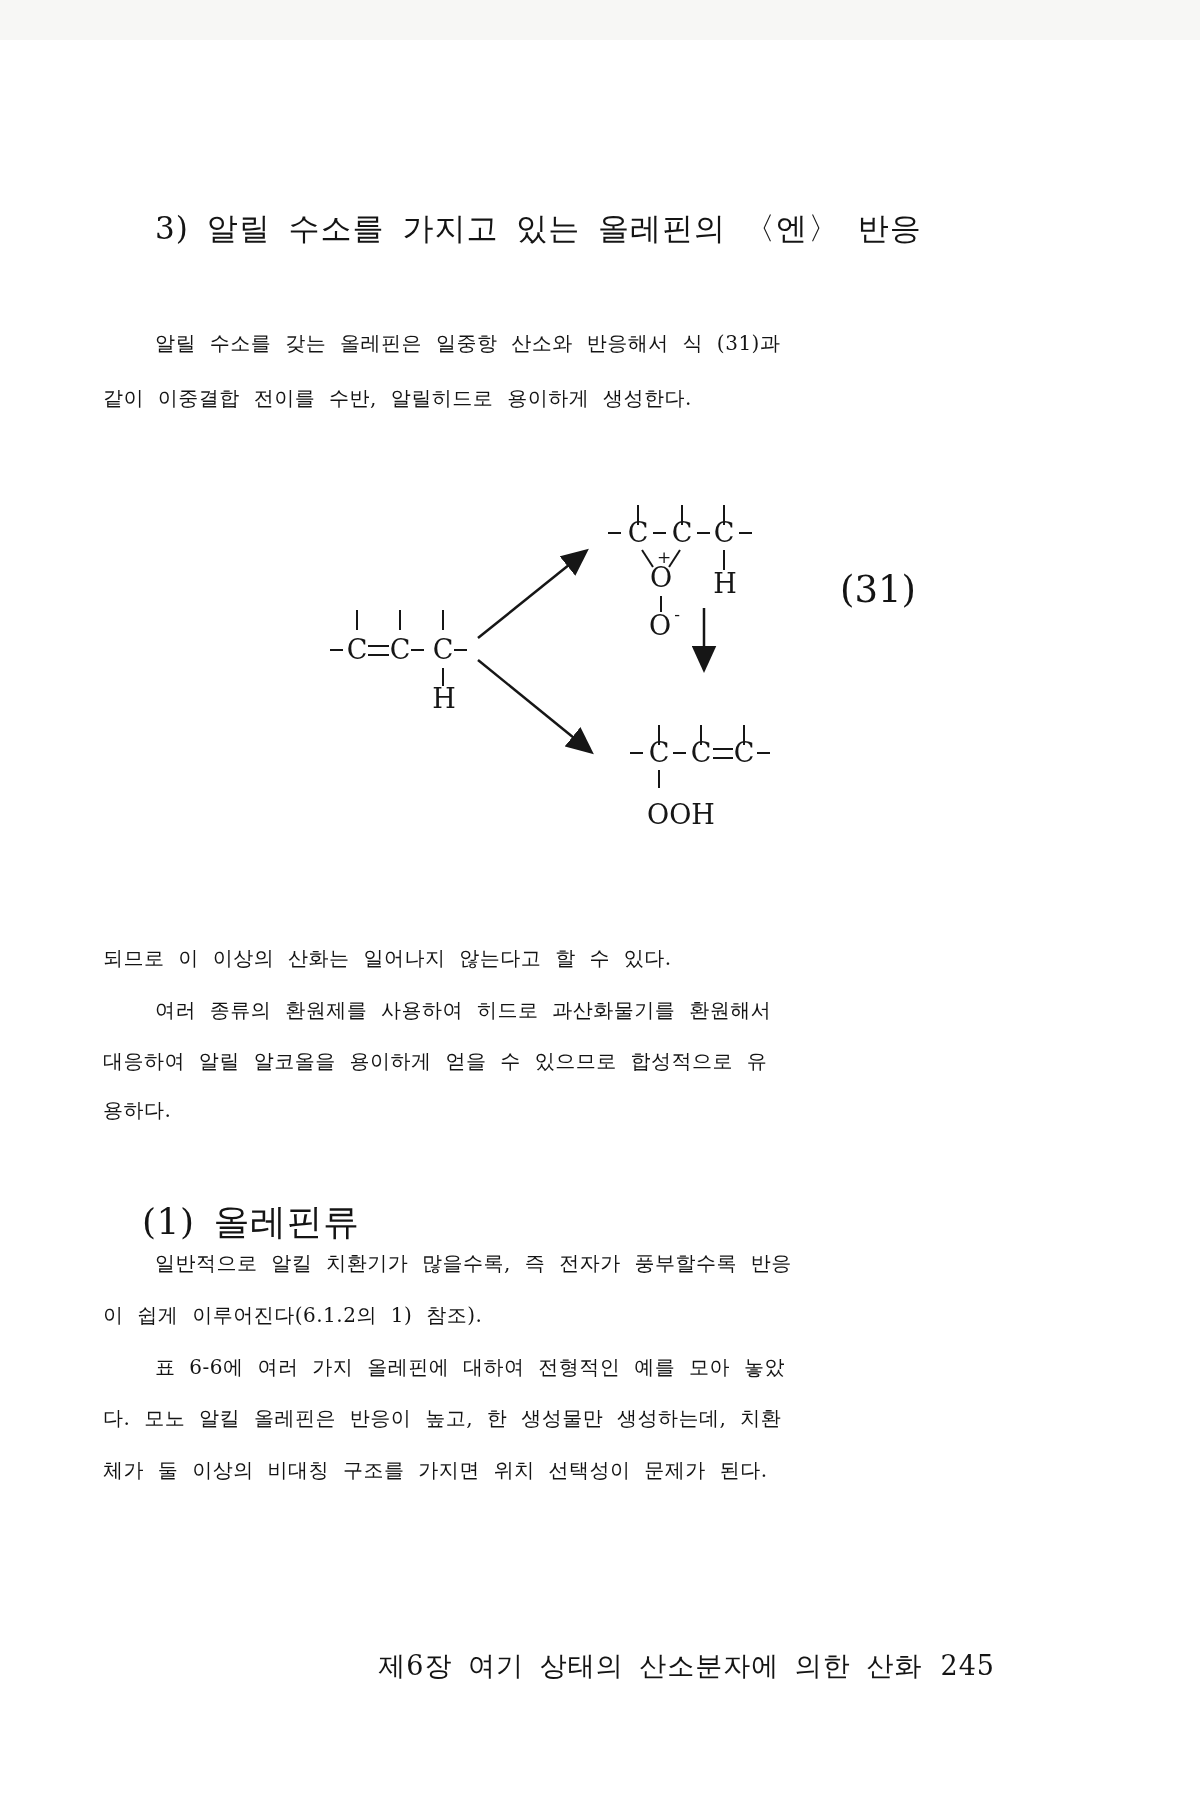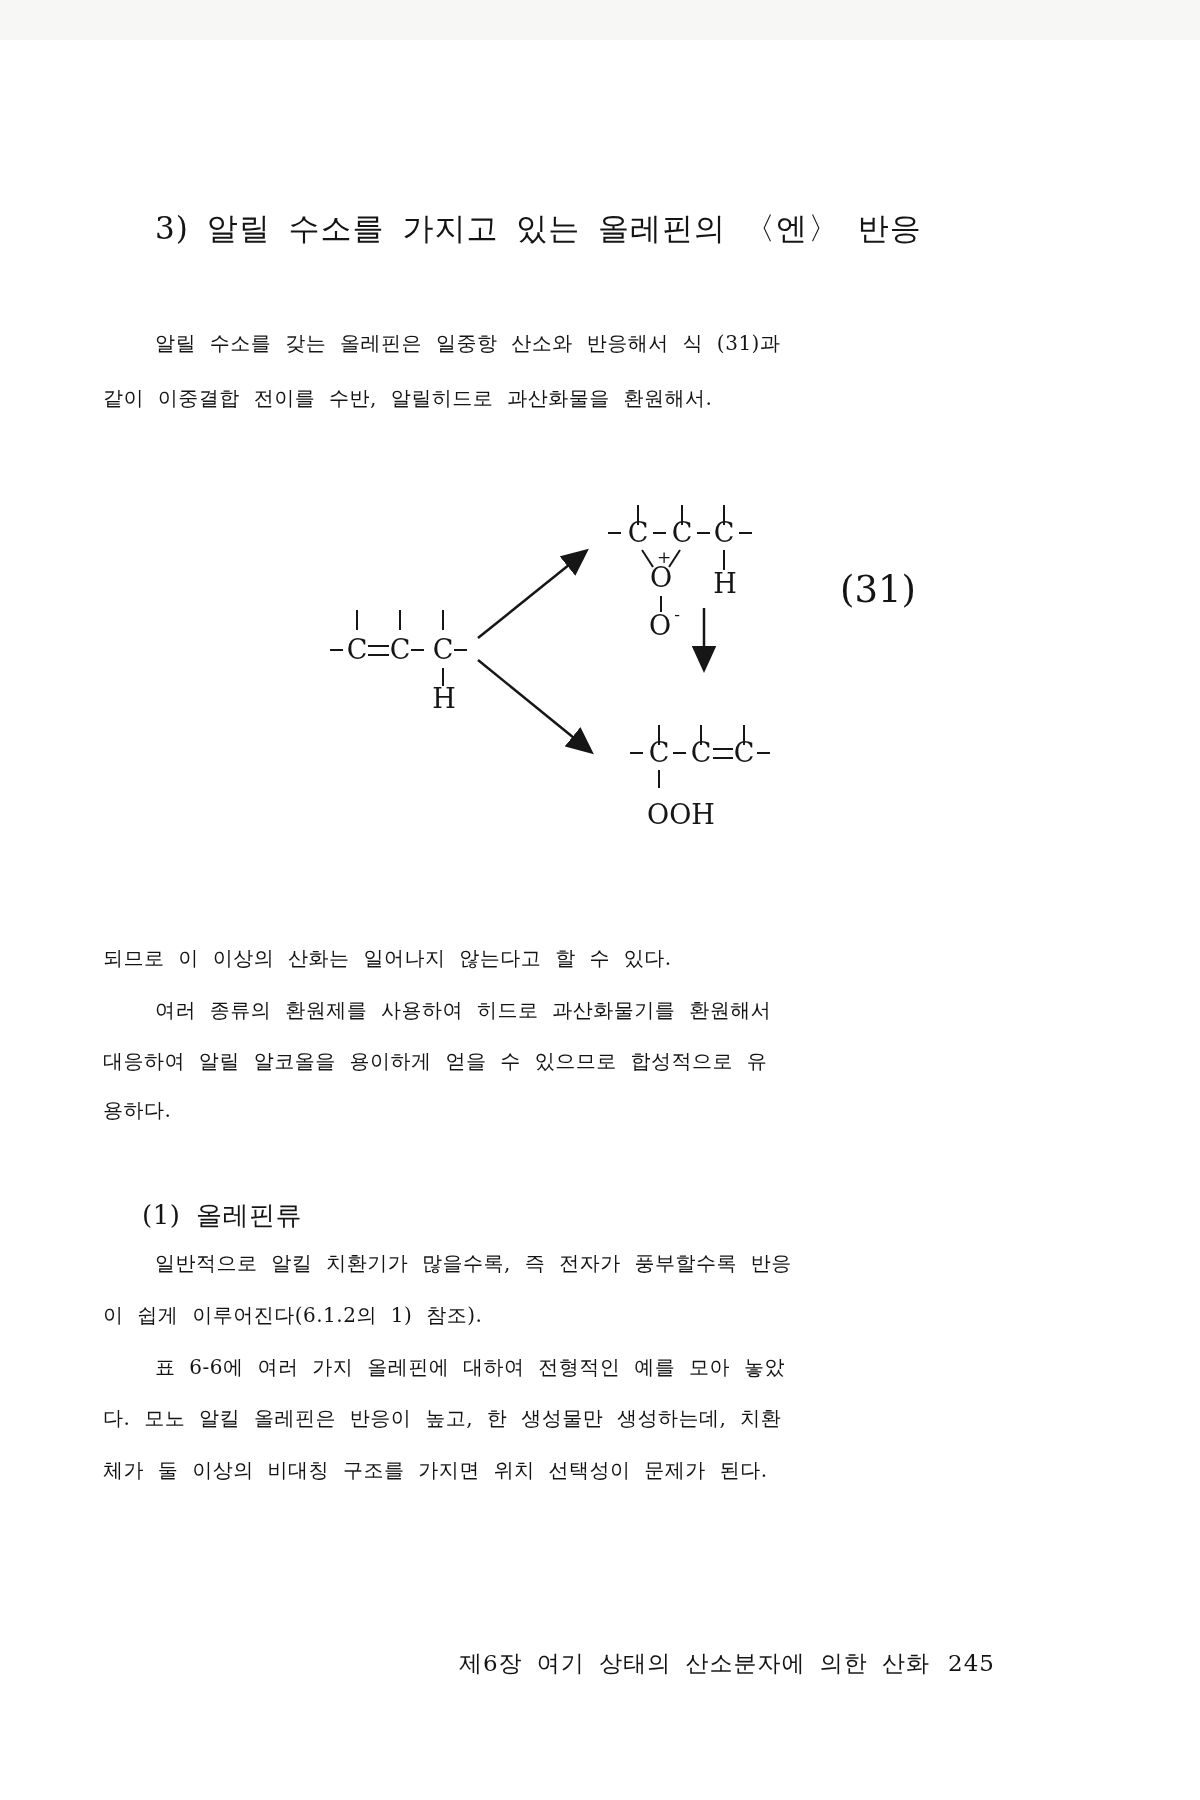--- a/index.html
+++ b/index.html
@@ -20,21 +20,21 @@
     position:absolute;
     left:103px;
     white-space:nowrap;
     font-size:20px;
     letter-spacing:0.5px;
     word-spacing:7px;
     color:#141414;
   }
   .indent{left:155px;}
   .heading{font-size:31px;letter-spacing:1px;}
-  .subheading{left:142px;font-size:26px;}
+  .subheading{left:142px;font-size:36px;}
   .eq-number{
     position:absolute;
     left:840px;top:528px;
     font-size:37px;
     color:#141414;
   }
   .diagram{
     position:absolute;
     left:0;top:370px;
     width:1000px;height:440px;
@@ -44,37 +44,37 @@
     font-family:"DejaVu Serif","Liberation Serif",serif;
     fill:#161616;
   }
   .atom{font-size:27px;}
   .small-sym{font-size:17px;}
   .bond{stroke:#161616;stroke-width:2;}
   .arrow{stroke:#161616;stroke-width:2.5;fill:none;}
   .footer{
     position:absolute;
     top:1608px;right:205px;
-    font-size:23px;
+    font-size:27px;
     letter-spacing:1px;
     word-spacing:6px;
     color:#141414;
     white-space:nowrap;
   }
   .footer .pagenum{margin-left:18px;}
 </style>
 </head>
 <body>
 
 <div class="page">
 
   <div class="line indent heading" style="top:168px">3) 알릴 수소를 가지고 있는 올레핀의 〈엔〉 반응</div>
 
   <div class="line indent" style="top:290px">알릴 수소를 갖는 올레핀은 일중항 산소와 반응해서 식 (31)과</div>
-  <div class="line" style="top:345px">같이 이중결합 전이를 수반, 알릴히드로 과산화물을 환원해서.</div>
+  <div class="line" style="top:345px">같이 이중결합 전이를 수반, 알릴히드로 용이하게 생성한다.</div>
 
   <div class="diagram">
     <svg width="1000" height="440" viewBox="0 0 1000 440">
       <defs>
         <marker id="ah" markerWidth="12" markerHeight="10" refX="9" refY="5" orient="auto">
           <path d="M0,0 L11,5 L0,10 z" fill="#161616"></path>
         </marker>
       </defs>
 
       <g>

